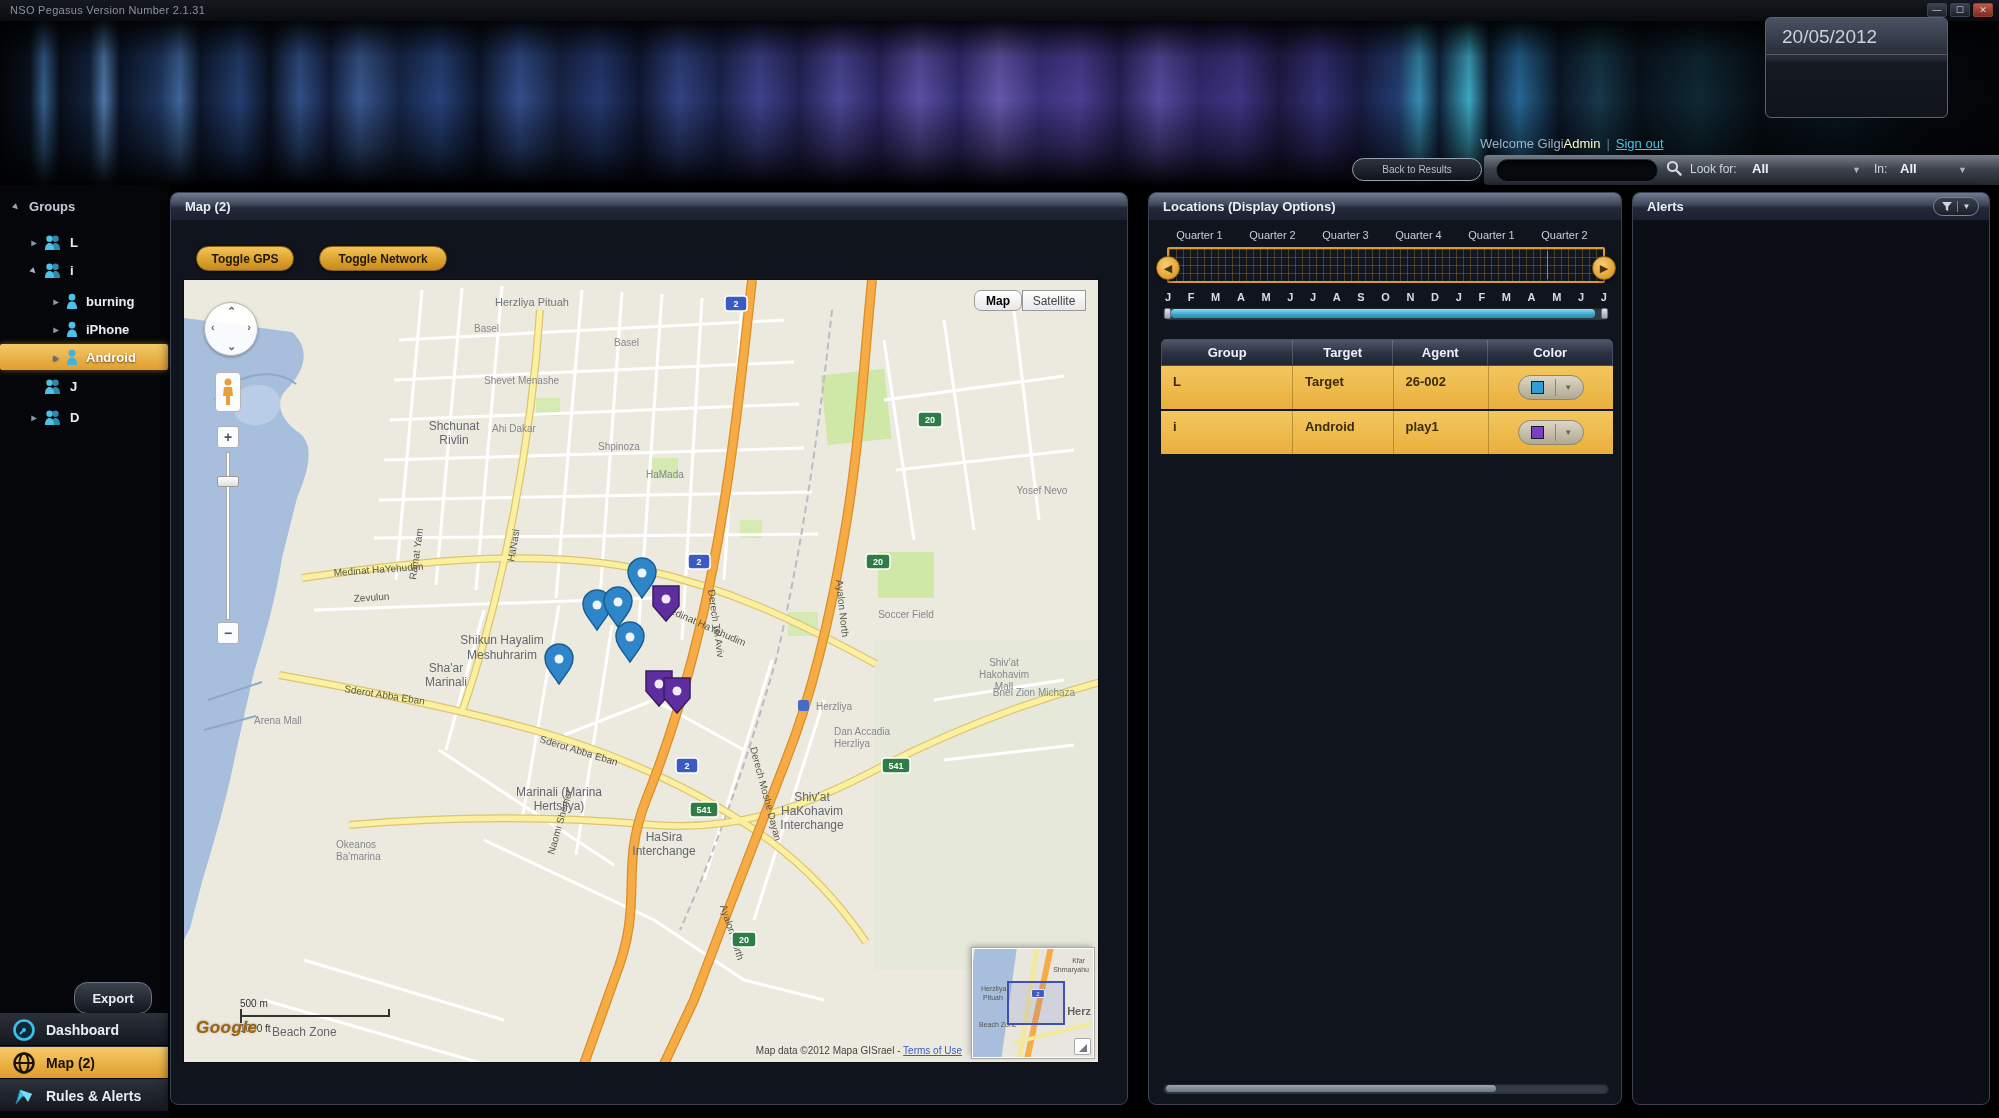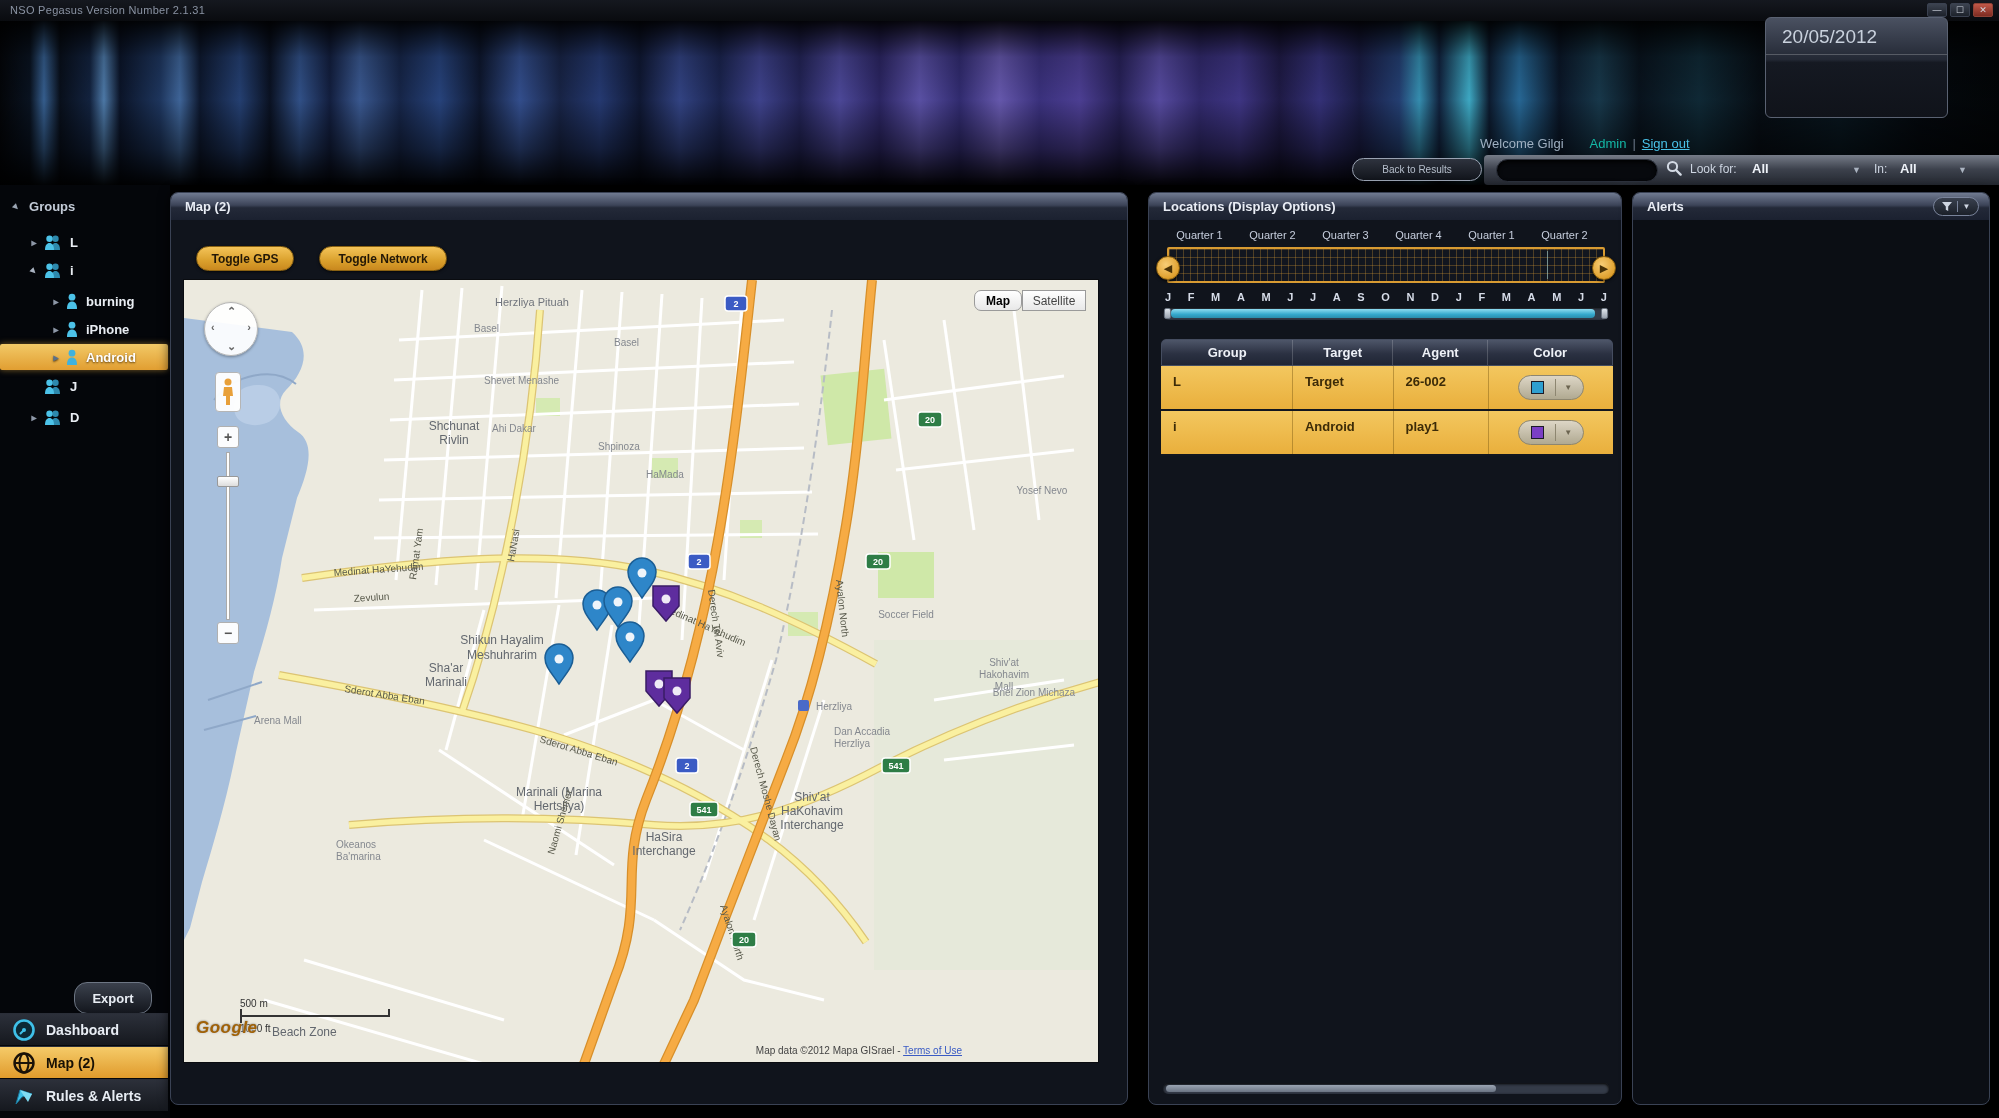--- a/index.html
+++ b/index.html
@@ -25,21 +25,21 @@
   #clock { position:absolute; left:1765px; top:17px; width:183px; height:101px;
            background:linear-gradient(#4a5161,#232834 42%,#151922 45%,#10131a);
            border:1px solid #5a6272; border-radius:6px; color:#dfe5ee; }
   #clock .date { font-size:19px; padding:8px 0 6px 16px; color:#c9d1dd;
                  border-bottom:1px solid rgba(255,255,255,.22); }
   #clock .timewrap { display:flex; align-items:center; padding-left:12px; }
   #clock .time { font-size:50px; letter-spacing:1px; color:#e7ecf4; }
   #clock svg { margin:14px 0 0 2px; }
 
   #welcomerow { position:absolute; left:1480px; top:136px; width:300px; font-size:13px; color:#9fb0c2; }
-  .admin-link { color:#14b8a6; margin-left:26px; }
+  .admin-link { color:#fef9c3; }
   .pipe { color:#6a7686; margin:0 6px; }
   .signout-link { color:#49c2e8; text-decoration:underline !important; }
 
   #searchstrip { position:absolute; left:1484px; top:155px; width:515px; height:30px;
                  background:linear-gradient(#767c88,#3c414c 48%,#23272f);
                  border-radius:4px 0 0 4px; }
   #backresults { position:absolute; left:1352px; top:158px; width:130px; height:23px;
                  border:1px solid #99a2b2; border-radius:12px; color:#b6bfcc; font-size:10px;
                  background:linear-gradient(#2e333e,#11141b); display:flex; align-items:center; justify-content:center; }
   #searchbox { position:absolute; left:1496px; top:159px; width:162px; height:23px;
@@ -563,20 +563,35 @@
 
     <div id="scalebar">
       <div>500 m</div>
       <div class="bar"></div>
       <div class="ft"></div>
       <div>1000 ft</div>
     </div>
     <div id="glogo">Google</div>
     <div id="mapcopy"><span>Map data ©2012 Mapa GISrael - </span><a href="#">Terms of Use</a></div>
 
+    <div id="minimap">
+      <div class="mwater"></div>
+      <div class="mmroad y" style="left:52px; top:-6px; width:5px; height:130px; transform:rotate(9deg);"></div>
+      <div class="mmroad" style="left:62px; top:-6px; width:6px; height:130px; transform:rotate(12deg);"></div>
+      <div class="mmroad y" style="left:40px; top:82px; width:80px; height:4px; transform:rotate(-14deg);"></div>
+      <div class="mmlabel" style="right:8px; top:8px;">Kfar</div>
+      <div class="mmlabel" style="right:4px; top:17px;">Shmaryahu</div>
+      <div class="mmlabel" style="left:8px; top:36px;">Herzliya</div>
+      <div class="mmlabel" style="left:10px; top:45px;">Pituah</div>
+      <div class="mmlabel" style="left:6px; top:72px;">Beach Zone</div>
+      <div class="mmlabel" style="right:2px; top:56px; font-size:11px; font-weight:bold; color:#666;">Herz</div>
+      <div id="mmshield">2</div>
+      <div id="mmview"></div>
+      <div id="mmcollapse"></div>
+    </div>
   </div>
 
 </div>
 
 <div class="panel" id="locpanel">
   <div class="phead">
     <span>Locations (Display Options)</span>
   </div>
 
   <div id="quarters">

